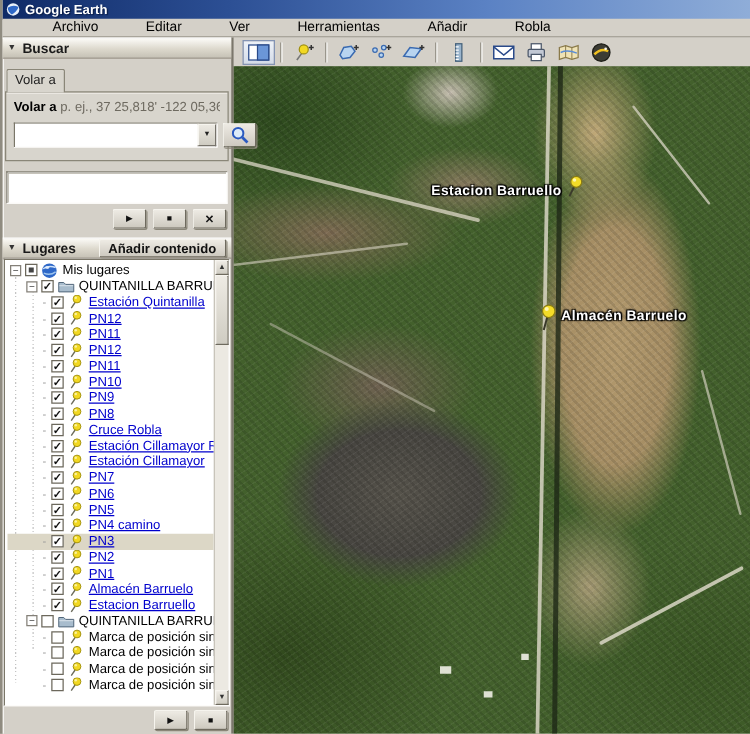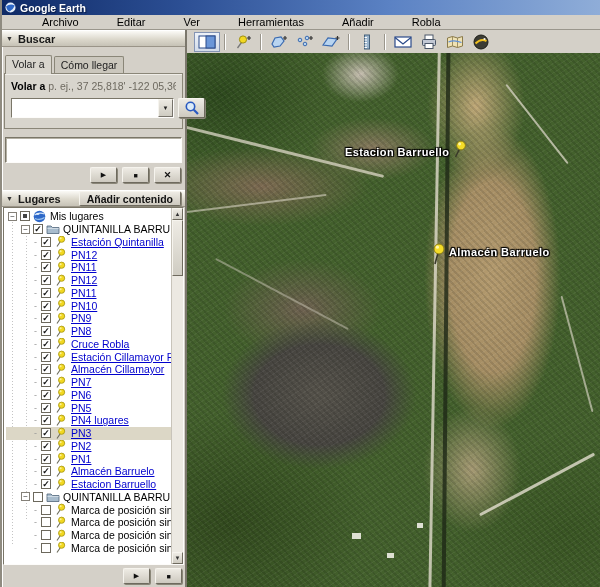--- a/index.html
+++ b/index.html
@@ -170,21 +170,20 @@
     <div class="sidebar">
 
       <div class="panel-header">
         <span class="panel-arrow">▼</span>
         <span>Buscar</span>
       </div>
 
       <div class="search-body">
         <div class="tabs">
           <div class="tab active">Volar a</div>
-          <div class="tab">Cómo llegar</div>
         </div>
         <div class="tabpanel">
           <div class="hintline">
             <b>Volar a</b><span class="hint">p. ej., 37 25,818' -122 05,36'</span>
           </div>
           <div class="inputrow">
             <div class="combo">
               <input value="" style="">
               <div class="drop">
                   <span>▼</span>
@@ -373,21 +372,21 @@
             <div class="tree-row" style="padding-left: 28px;">
               <span class="dash">-</span>
               <span class="cb on">✓</span>
               <span class="ticon">
                 <svg width="12" height="13" viewBox="0 0 12 13">
                   <line x1="6.2" y1="6.8" x2="3" y2="11.5" stroke="#6b6b5a" stroke-width="1.1"></line>
                   <circle cx="7.6" cy="4.2" r="3.1" fill="#f2d822" stroke="#a59410" stroke-width="0.8"></circle>
                   <circle cx="6.6" cy="3.2" r="1" fill="#fbf3a0"></circle>
                 </svg>
               </span>
-              <span class="tlabel link">Almacén Cillamayor</span>
+              <span class="tlabel link">Estación Cillamayor</span>
             </div>
             <div class="tree-row" style="padding-left: 28px;">
               <span class="dash">-</span>
               <span class="cb on">✓</span>
               <span class="ticon">
                 <svg width="12" height="13" viewBox="0 0 12 13">
                   <line x1="6.2" y1="6.8" x2="3" y2="11.5" stroke="#6b6b5a" stroke-width="1.1"></line>
                   <circle cx="7.6" cy="4.2" r="3.1" fill="#f2d822" stroke="#a59410" stroke-width="0.8"></circle>
                   <circle cx="6.6" cy="3.2" r="1" fill="#fbf3a0"></circle>
                 </svg>
@@ -421,21 +420,21 @@
             <div class="tree-row" style="padding-left: 28px;">
               <span class="dash">-</span>
               <span class="cb on">✓</span>
               <span class="ticon">
                 <svg width="12" height="13" viewBox="0 0 12 13">
                   <line x1="6.2" y1="6.8" x2="3" y2="11.5" stroke="#6b6b5a" stroke-width="1.1"></line>
                   <circle cx="7.6" cy="4.2" r="3.1" fill="#f2d822" stroke="#a59410" stroke-width="0.8"></circle>
                   <circle cx="6.6" cy="3.2" r="1" fill="#fbf3a0"></circle>
                 </svg>
               </span>
-              <span class="tlabel link">PN4 lugares</span>
+              <span class="tlabel link">PN4 camino</span>
             </div>
             <div class="tree-row selected" style="padding-left: 28px;">
               <span class="dash">-</span>
               <span class="cb on">✓</span>
               <span class="ticon">
                 <svg width="12" height="13" viewBox="0 0 12 13">
                   <line x1="6.2" y1="6.8" x2="3" y2="11.5" stroke="#6b6b5a" stroke-width="1.1"></line>
                   <circle cx="7.6" cy="4.2" r="3.1" fill="#f2d822" stroke="#a59410" stroke-width="0.8"></circle>
                   <circle cx="6.6" cy="3.2" r="1" fill="#fbf3a0"></circle>
                 </svg>

